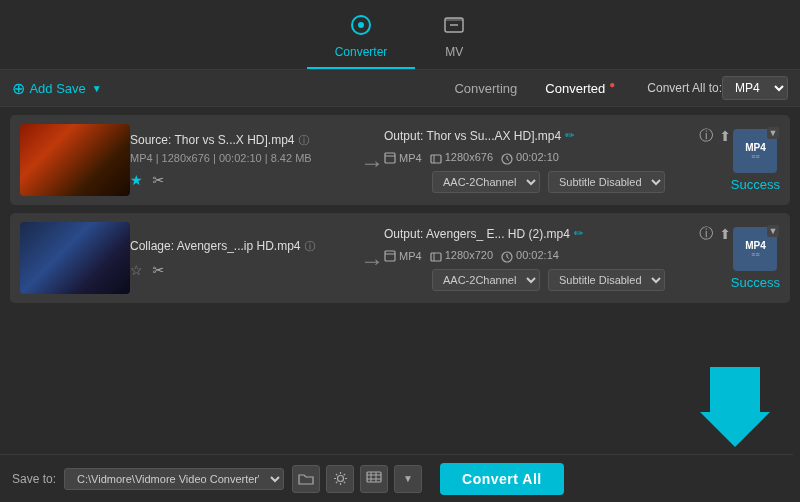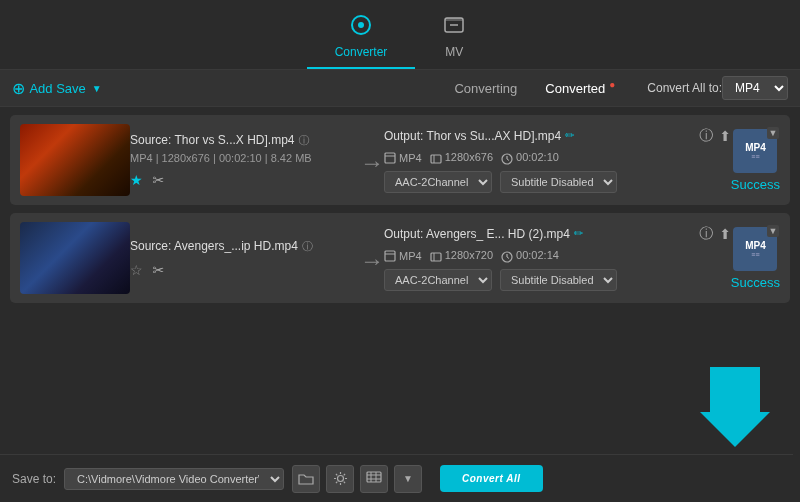--- a/index.html
+++ b/index.html
@@ -219,20 +219,21 @@
     }
     .output-meta-row .format-tag {
       display: flex;
       align-items: center;
       gap: 3px;
     }
     .output-selects {
       display: flex;
       gap: 8px;
       align-items: flex-start;
+      margin-left: 48px;
     }
     .output-selects select {
       background: #444;
       border: 1px solid #555;
       color: #ccc;
       font-size: 11px;
       padding: 3px 6px;
       border-radius: 3px;
       cursor: pointer;
     }
@@ -347,28 +348,27 @@
       gap: 5px;
       margin-left: auto;
       font-size: 12px;
       color: #aaa;
     }
     .merge-checkbox input { cursor: pointer; }
     .convert-all-btn {
       background: #00bcd4;
       border: none;
       color: #fff;
-      font-size: 10px;
+      font-size: 14px;
       font-weight: bold;
       padding: 8px 22px;
       border-radius: 4px;
       cursor: pointer;
       margin-left: 10px;
       letter-spacing: 0.5px;
-      font-style: italic;
     }
   </style>
 </head>
 <body>
 
 <div class="top-nav">
   <div class="nav-item active">
     <span class="nav-icon">
       <svg width="22" height="22" viewBox="0 0 22 22" fill="none">
         <circle cx="11" cy="11" r="9" stroke="#00c8e0" stroke-width="2" fill="none"></circle>
@@ -489,21 +489,21 @@
       <span class="success-text">Success</span>
     </div>
   </div>
 
   <div class="file-row">
     <div class="thumb">
       <div class="thumb-img2"></div>
     </div>
     <div class="file-info">
       <div class="file-source">
-        <span>Source: Avengers_...ip HD.mp4</span>
+        <span>Collage: Avengers_...ip HD.mp4</span>
         <span class="info-icon">ⓘ</span>
       </div>
       <div class="file-actions">
         <span class="star-icon-empty">☆</span>
         <span class="cut-icon">✂</span>
       </div>
     </div>
 
     <div class="arrow-right">→</div>
 

